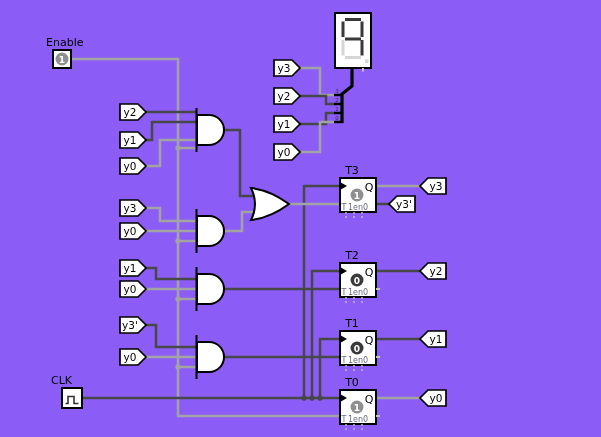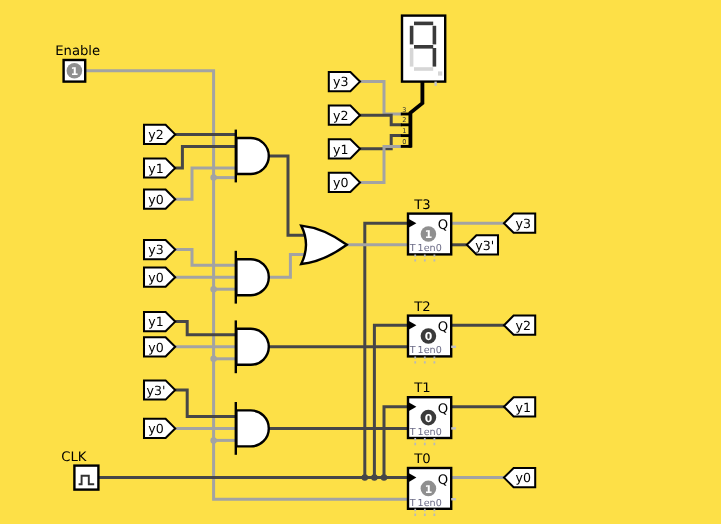--- a/index.html
+++ b/index.html
@@ -1,16 +1,16 @@
 <!DOCTYPE html>
 <html><head>
 <meta charset="utf-8">
 <style>
   html,body{margin:0;padding:0;background:#ffffff;}
-  .stage{position:relative;width:601px;height:437px;background:#fde047;overflow:hidden;}
+  .stage{position:relative;width:601px;height:437px;background:#8b5cf6;overflow:hidden;}
   svg{display:block;}
   text{font-family:"DejaVu Sans","Liberation Sans",sans-serif;fill:#000;}
   .wh{stroke:#a3a3a3;stroke-width:2.5;fill:none;}
   .wl{stroke:#474747;stroke-width:2.5;fill:none;}
   .wb{stroke:#000;stroke-width:3.2;fill:none;}
   .wbs{stroke:#000;stroke-width:2.4;fill:none;}
   .comp{stroke:#000;stroke-width:2;fill:#fff;}
   .tag{stroke:#000;stroke-width:1.7;fill:#fff;}
   .lbl{font-size:11px;}
   .taglbl{font-size:10.5px;text-anchor:middle;}

